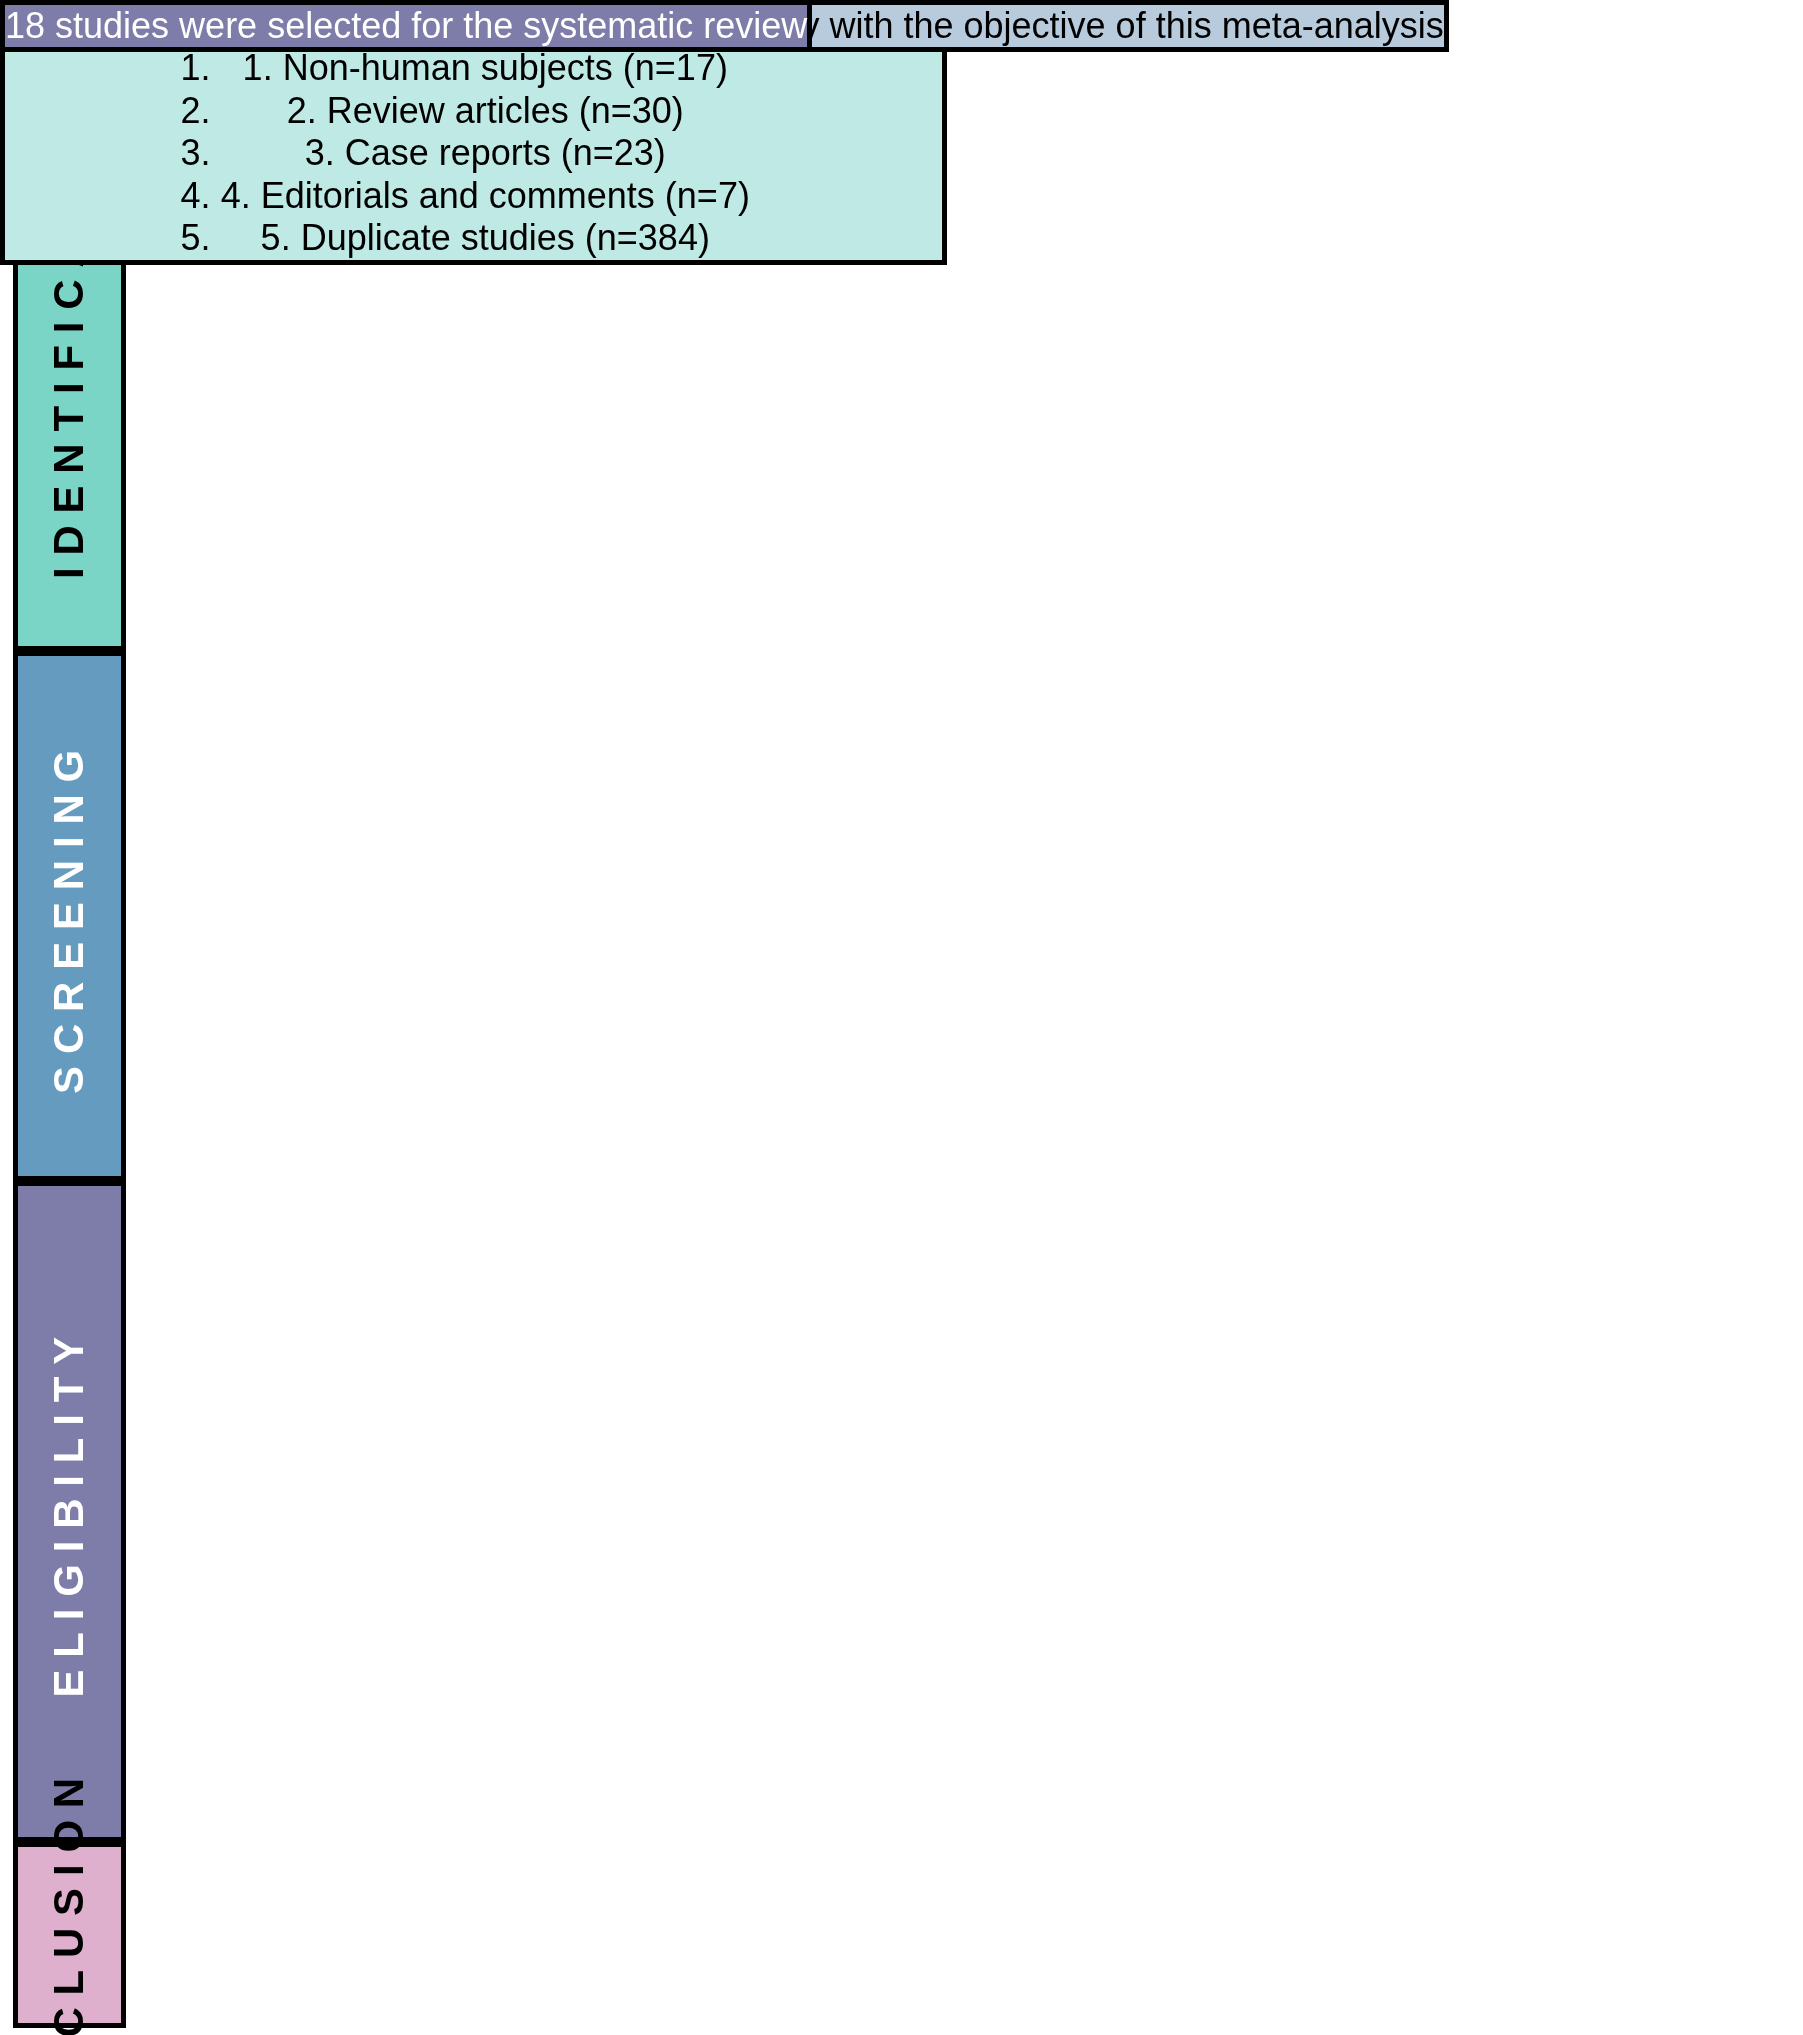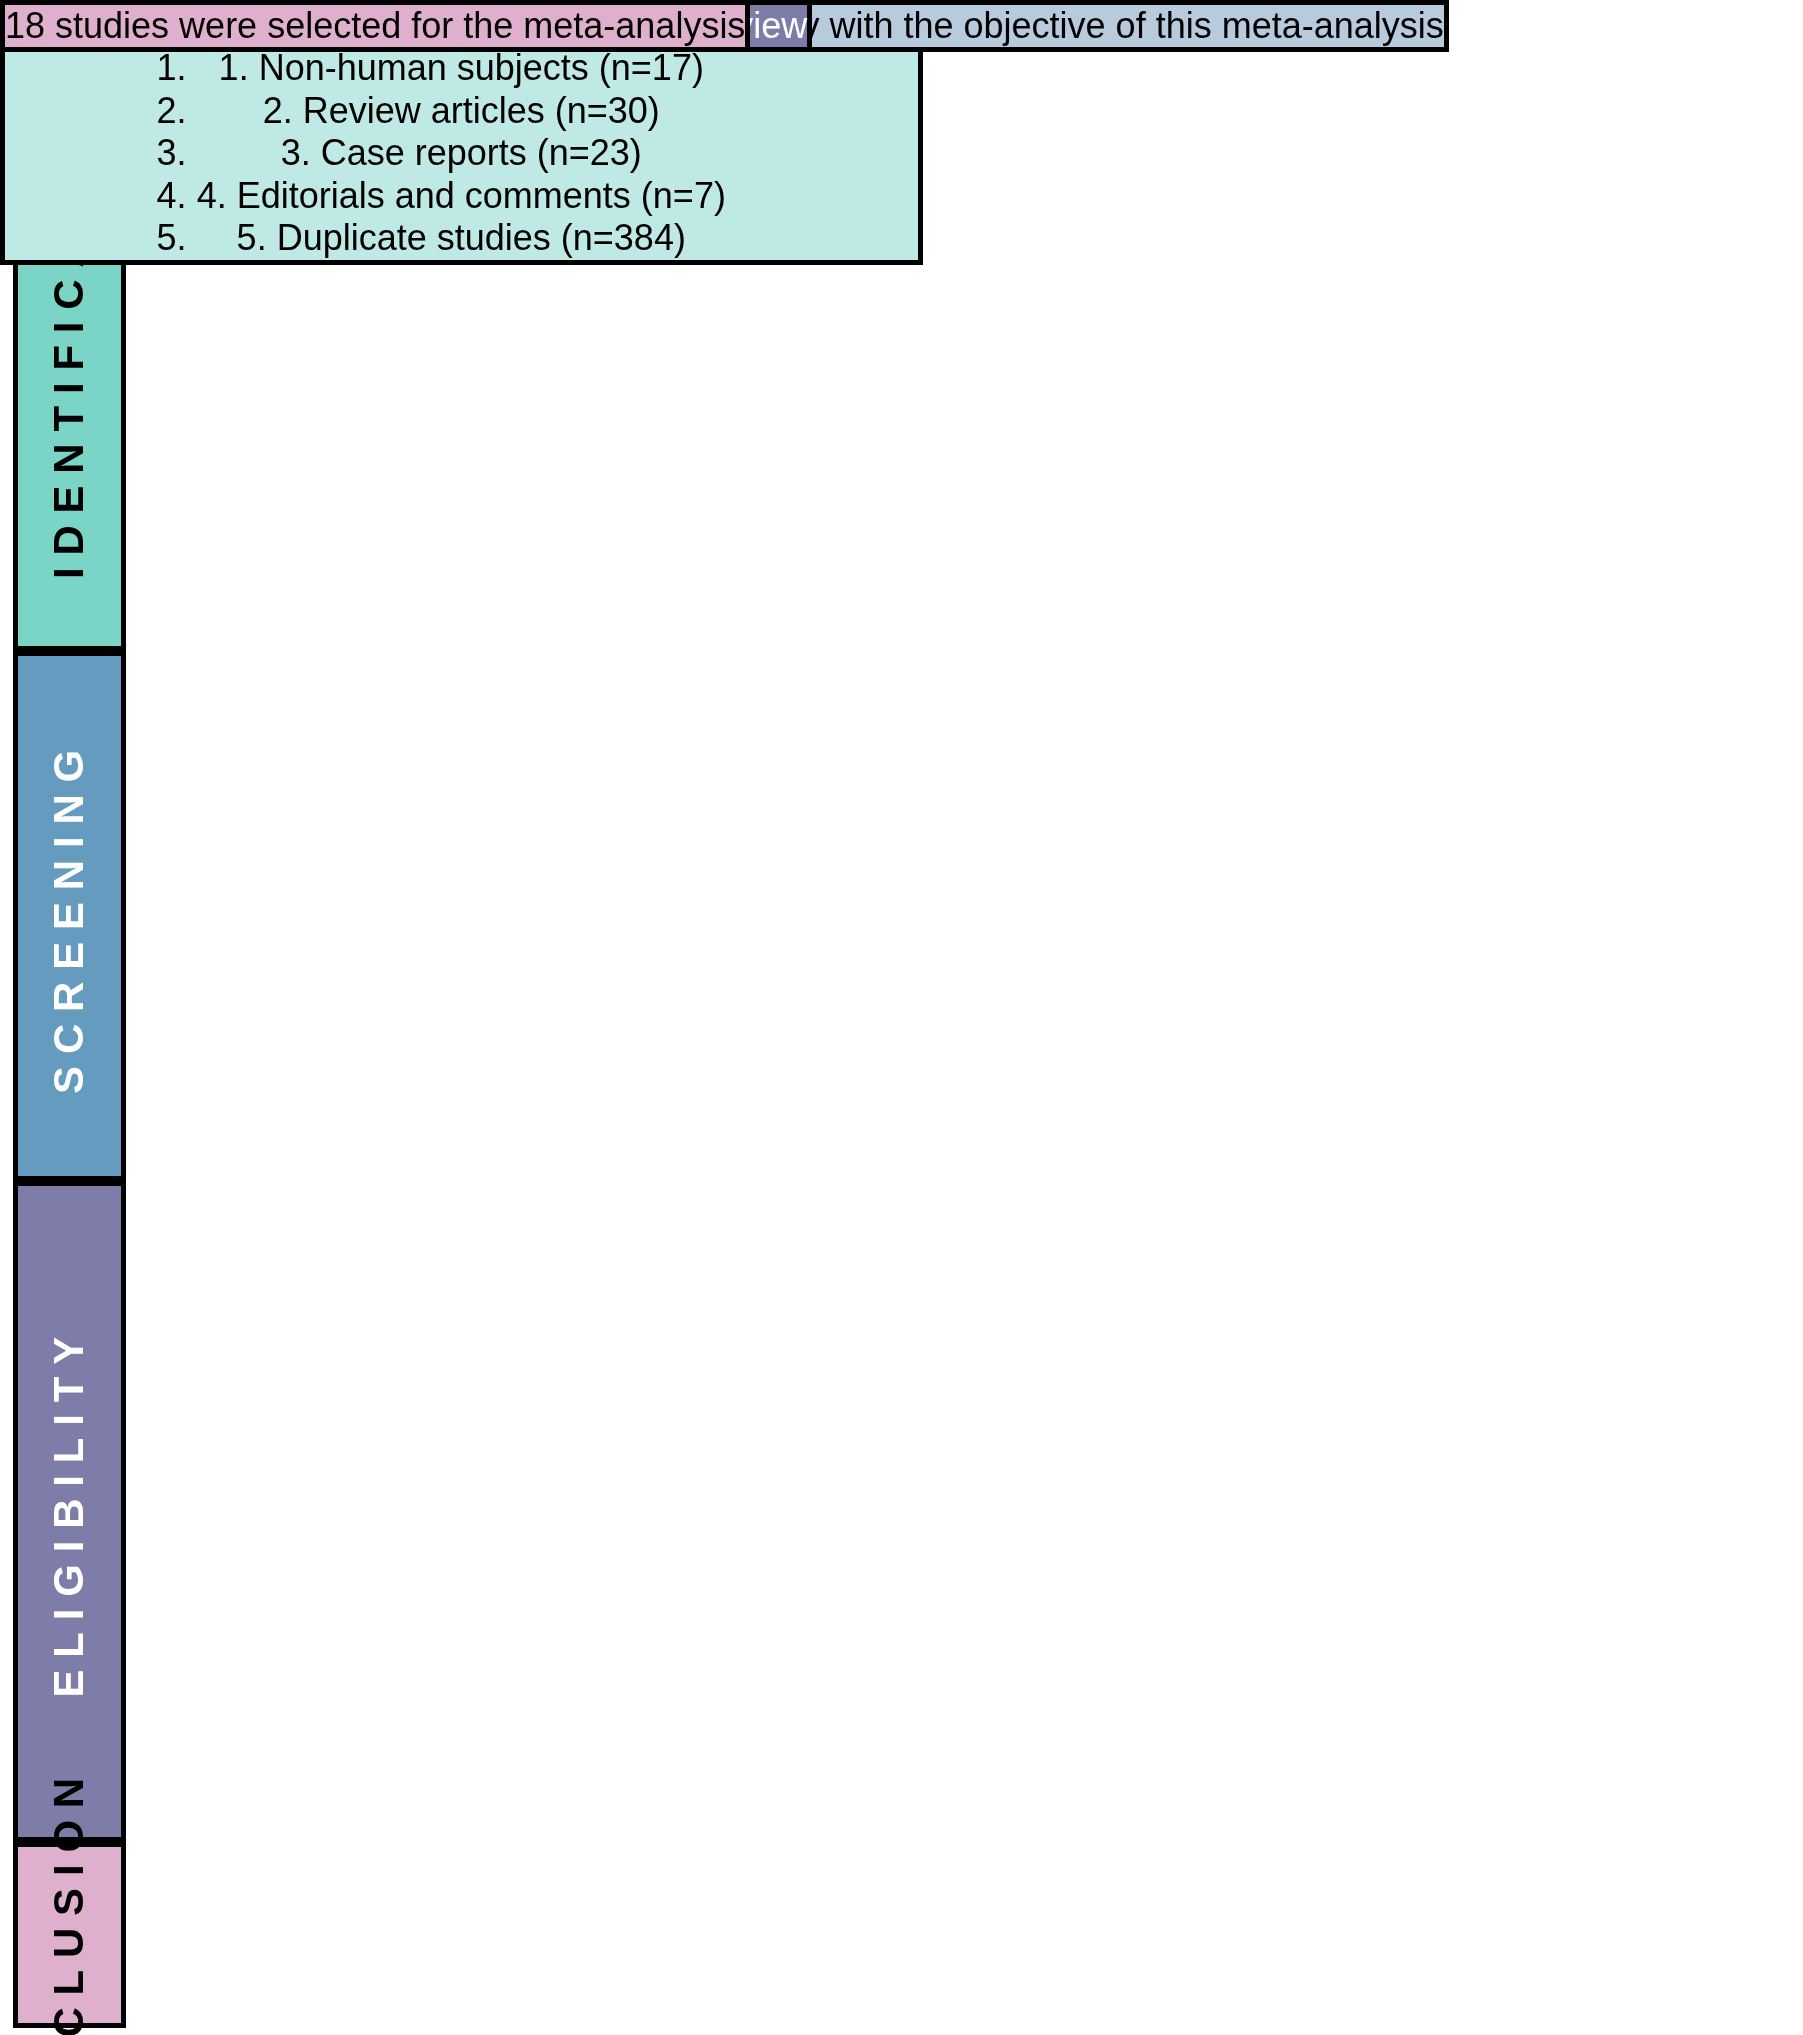--- a/index.html
+++ b/index.html
@@ -43,21 +43,21 @@
     display: flex;
     flex-direction: column;
     align-items: center;
     justify-content: center;
     text-align: center;
     font-size: 36px;
     line-height: 1.18;
     color: #000;
   }
   .box.teal  { background: #7BD5C6; }
-  .box.ltteal{ background: #BFE9E4; }
+  .box.ltteal{ background: #BFE9E4; padding-left: 24px; }
   .box.blue  { background: #649BBE; color: #fff; }
   .box.ltblue{ background: #B7CBDC; }
   .box.purple{ background: #7E7CA8; color: #fff; }
   .box.pink  { background: #DFB0CE; }
 
   
   .src { top: 8.2px; height: 145px; }
   #src-0 { left: 151px;  width: 122px; }
   #src-1 { left": 0; }
   #src-1 { left: 379px;  width: 335px; }
@@ -250,18 +250,15 @@
     <span>182 articles were excluded as those did not comply with the objective of this meta-analysis</span>
   </div>
 
   <div class="box purple" id="box-sysrev">
     <span>18 studies were selected for the systematic review</span>
   </div>
 
   <div class="ln vl" id="stem-c"></div>
   <div class="arrow-down" id="arrow-c-d"></div>
 
-  <div class="box pink" id="box-metaanalysis">
-    <span>18 studies were selected for the meta-analysis</span>
-  </div>
 
 </div>
 
 
 </body></html>

